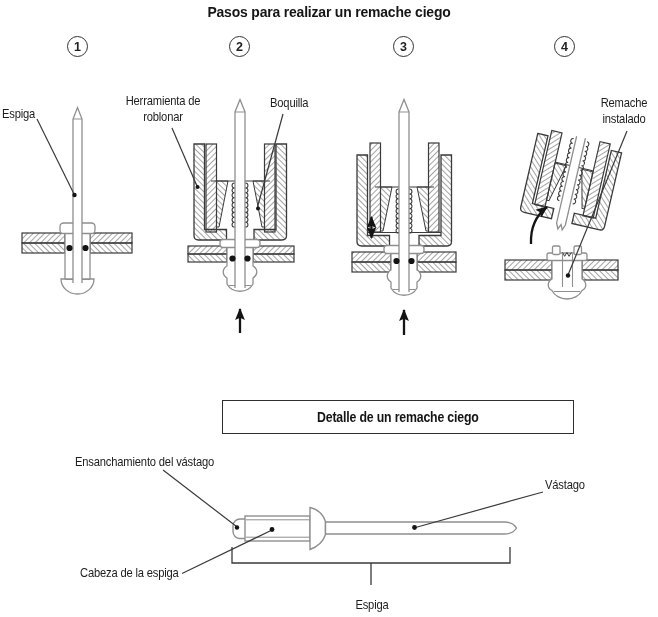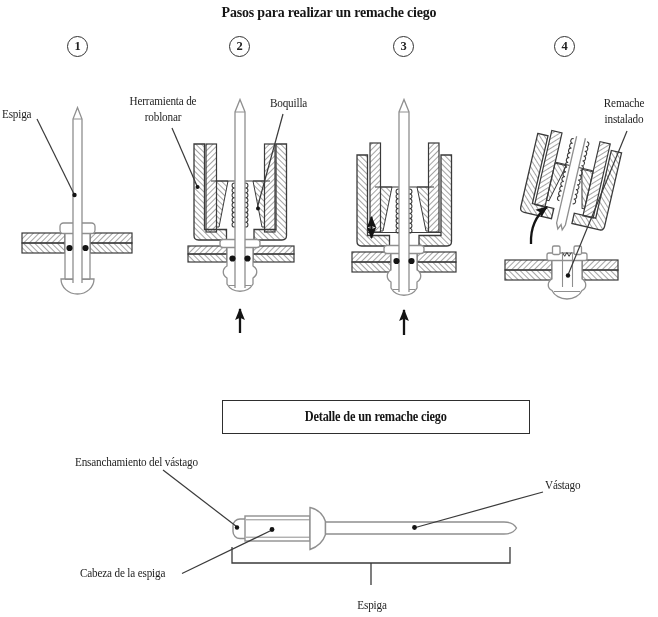--- a/index.html
+++ b/index.html
@@ -1,30 +1,30 @@
 <!DOCTYPE html>
 <html style="--bg: #ffffff; --ink: #1d1d1d; --line: #3a3a3a; --thin: #8f8f8f; --hatch: #4a4a4a; --black: #141414;"><head>
 <meta charset="utf-8">
 <style>
   :root { --bg:#ffffff; --ink:#1d1d1d; --line:#3a3a3a; --thin:#8f8f8f; --hatch:#4a4a4a; --black:#141414; }
   html,body { margin:0; padding:0; background:var(--bg); }
   .stage { position:relative; width:658px; height:617px; background:var(--bg); overflow:hidden;
-           font-family:Liberation Serif, serif; }
+           font-family:Liberation Sans, sans-serif; }
   svg.art { position:absolute; left:0; top:0; }
   .sd { stroke:var(--line); } .sg { stroke:var(--thin); }
   .fw { fill:#fff; } .fn { fill:none; } .dk { fill:var(--black); }
   .title { position:absolute; left:0; right:0; top:3px; text-align:center; font-weight:bold;
            font-size:15.5px; letter-spacing:-0.2px; color:#151515; transform:scaleX(.9); transform-origin:50% 0; }
   .num { position:absolute; width:21px; height:21px; border:1.4px solid #333; border-radius:50%;
          display:flex; align-items:center; justify-content:center; font-weight:bold; font-size:12.5px;
          color:#222; box-sizing:border-box; background:#fff; }
   .lbl { position:absolute; font-size:13px; line-height:1.22; color:var(--ink); letter-spacing:-0.2px;
          transform:scaleX(.86); transform-origin:0 0; white-space:nowrap; }
   .lbl.c { text-align:center; transform-origin:50% 0; white-space:normal; }
-  .dbox { position:absolute; left:222px; top:400px; width:308px; height:34px; border:1.4px solid #2e2e2e;
+  .dbox { position:absolute; left:222px; top:400px; width:352px; height:34px; border:1.4px solid #2e2e2e;
           display:flex; align-items:center; justify-content:center; background:#fff; box-sizing:border-box; }
   .dbox .t { font-weight:bold; font-size:14px; letter-spacing:-0.2px; color:#151515;
              transform:scaleX(.88); white-space:nowrap; }
 </style>
 </head>
 <body>
 
 <div class="stage">
 
   <svg class="art" width="658" height="617" viewBox="0 0 658 617">

